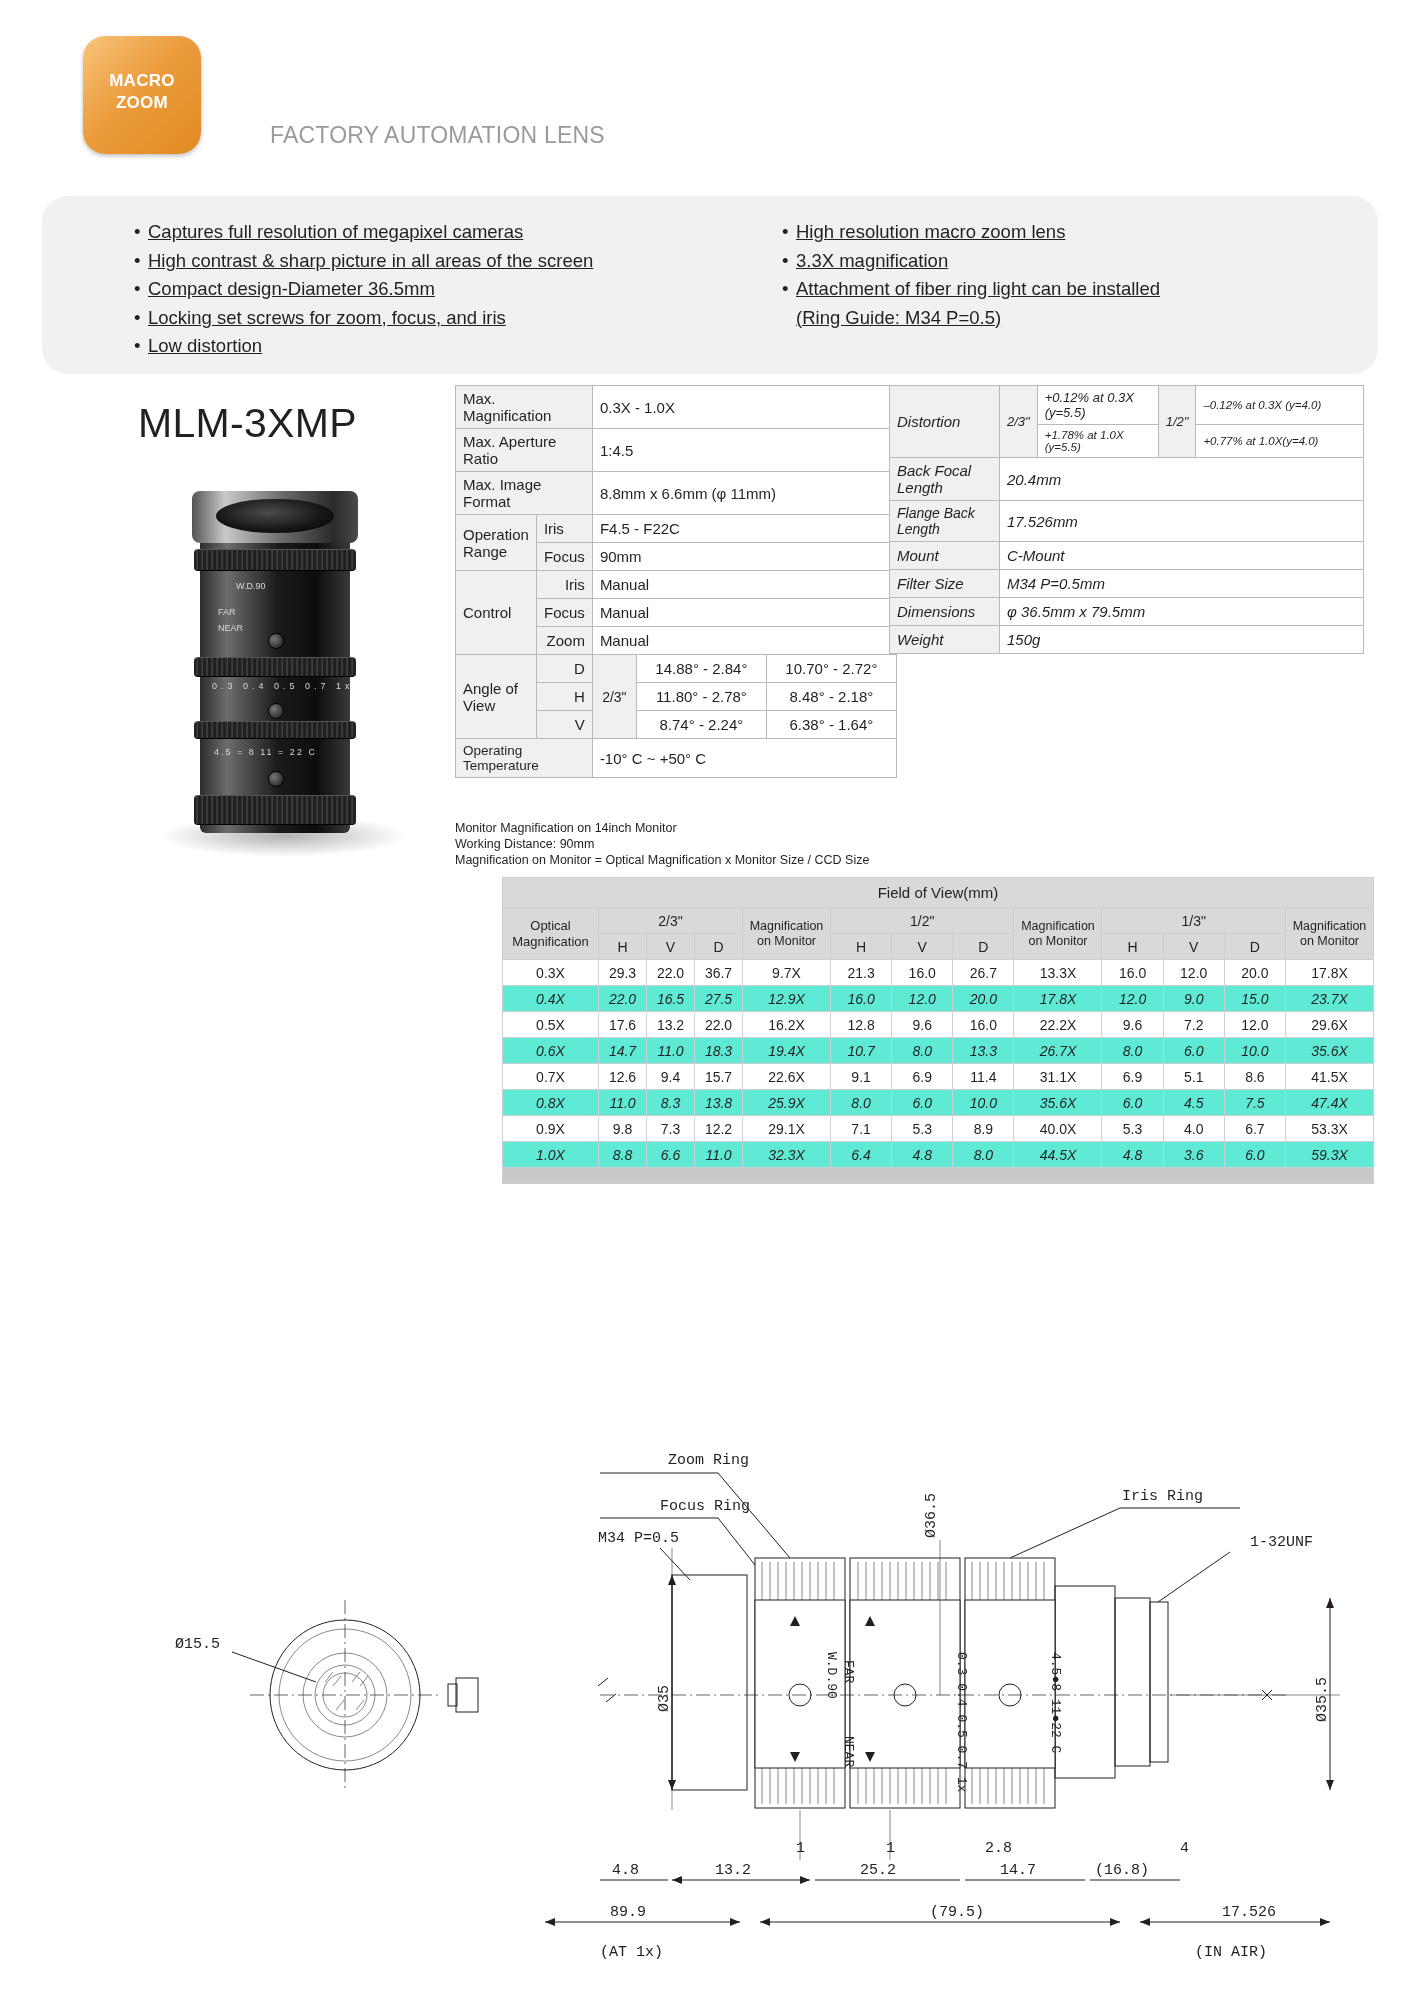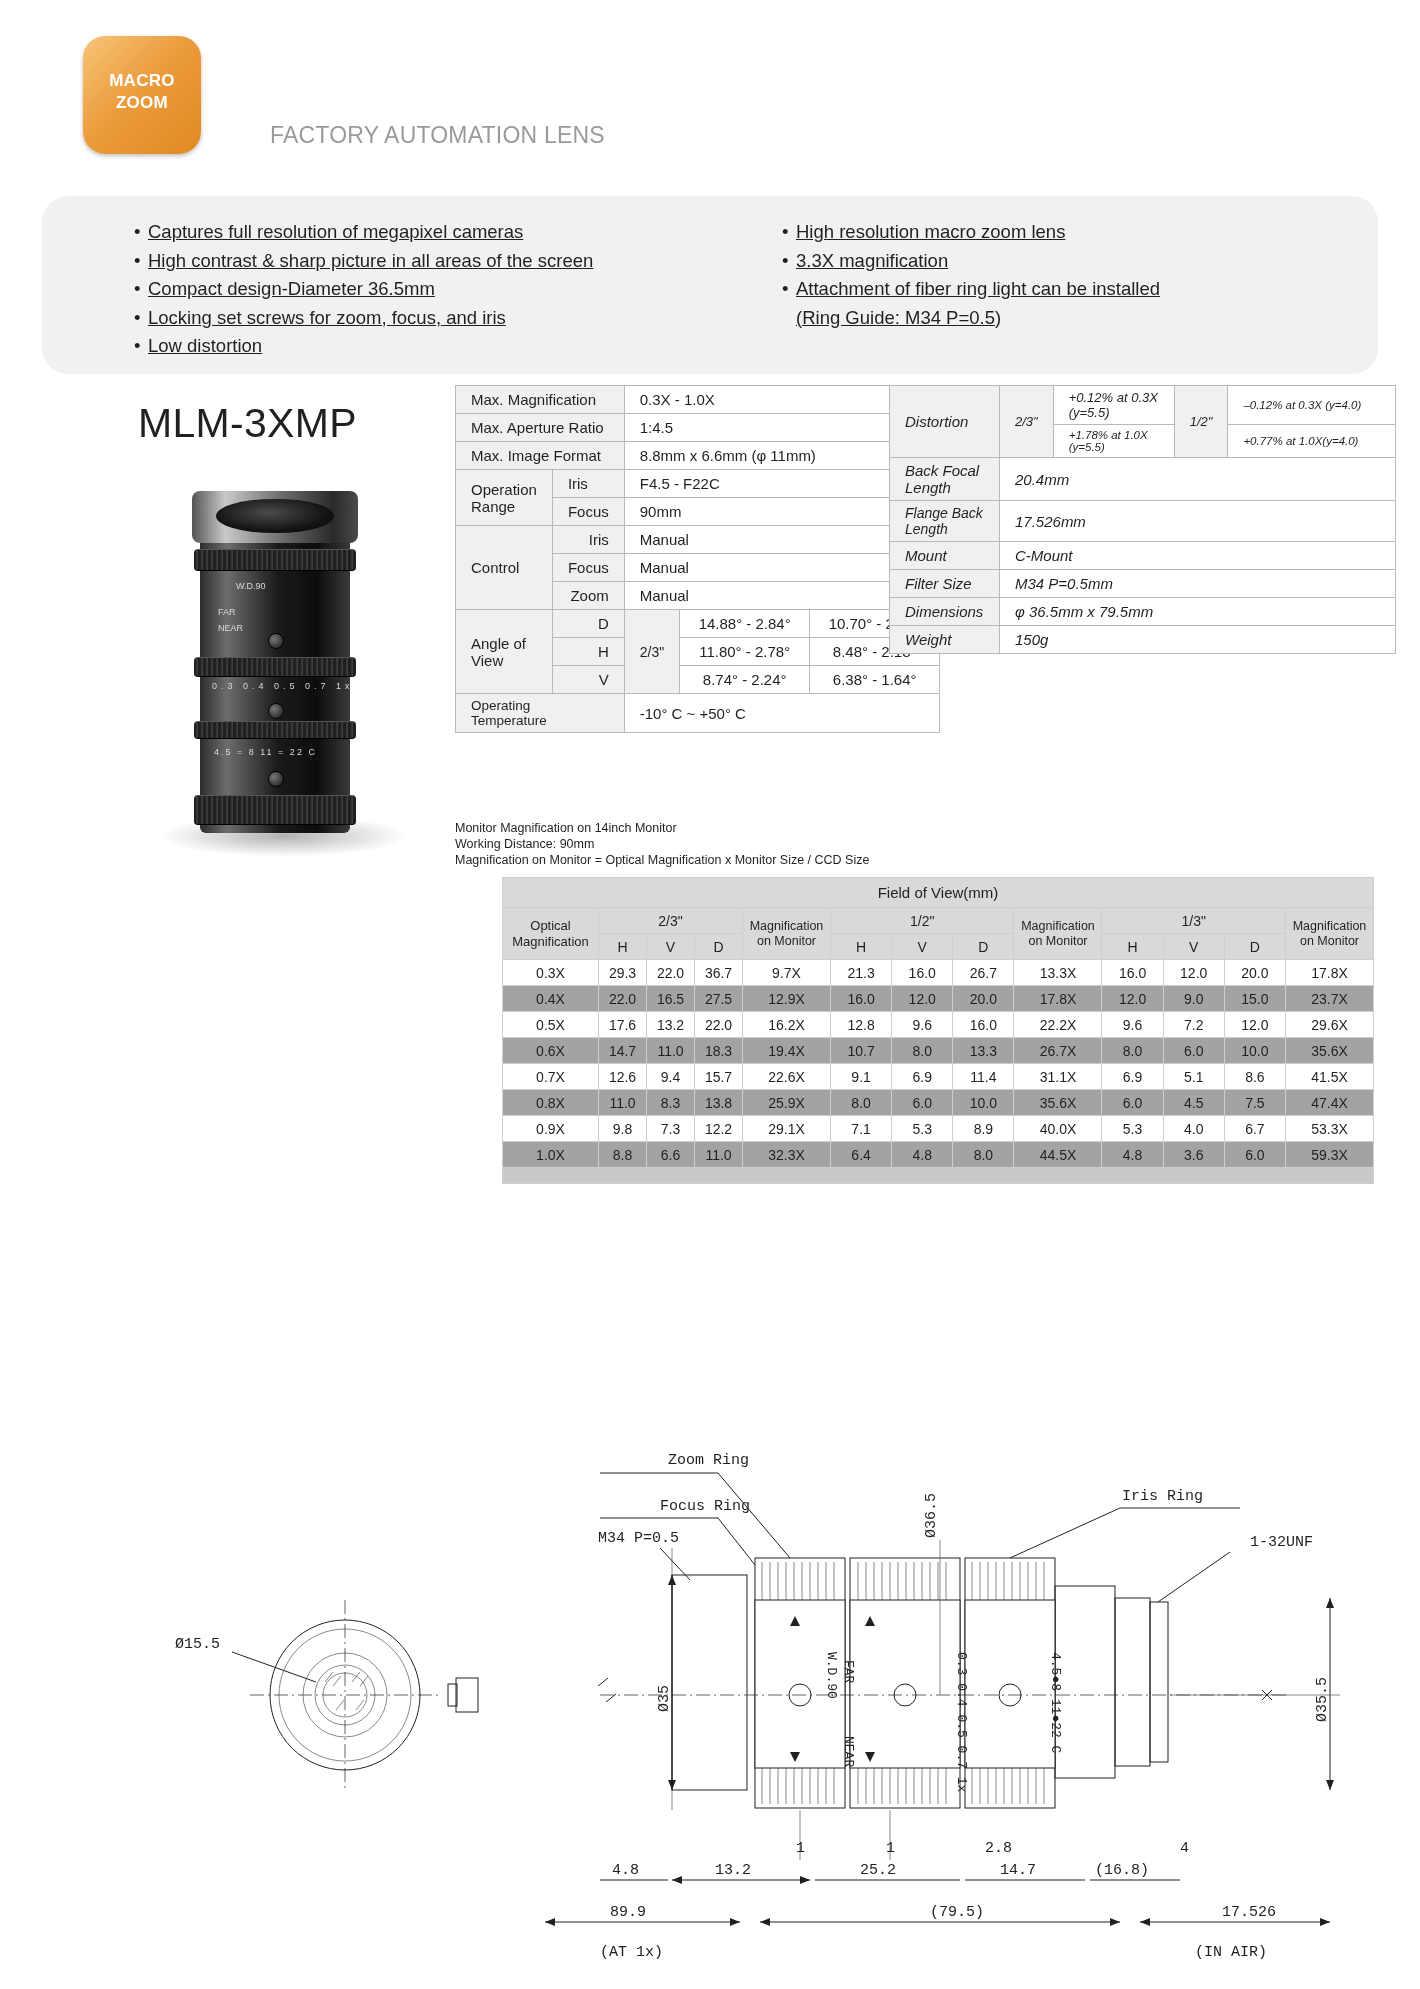--- a/index.html
+++ b/index.html
@@ -82,35 +82,35 @@
   .lbl { position:absolute; color:#d8d8d8; font-size:9px; font-family:"Liberation Sans",sans-serif; }
   .knob { position:absolute; width:16px; height:16px; border-radius:50%;
           background:radial-gradient(circle at 35% 35%,#777,#151515); border:1px solid #000;}
 
   
   table { border-collapse:collapse; }
   td, th { font-weight:normal; }
 
   .specTable { position:absolute; font-size:15px; }
   .specTable td {
-    border:1px solid #b9b9b9; padding:4px 15px; background:#fff; color:#231f20; height:28px;
+    border:1px solid #b9b9b9; padding:4px 7px; background:#fff; color:#231f20; height:28px;
   }
   .specTable td.hdr { background:#f0f0f0; }
 
   #specLeft { left:455px; top:385px; }
   #specRight { left:889px; top:385px;font-style:italic; }
 
   
   #fovWrap { position:absolute; left:455px; top:877px; width:872px; }
   #fovNote { position:absolute; left:455px; top:820px; font-size:12.5px; line-height:16px; color:#231f20; }
   #fovTable { width:872px; font-size:14px; text-align:center;margin-left:47px; }
   #fovTable td, #fovTable th { border:1px solid #cfcfcf; height:26px; }
   #fovTable .grayhdr { background:#d9d9d9; }
   #fovTable .rowA { background:#ffffff; }
-  #fovTable .rowB { background:#a3a3a3; }
+  #fovTable .rowB { background:#5eead4;font-style:italic; }
   #fovTable .titlebar { background:#d9d9d9; font-size:15px; height:30px; }
   #fovTable .footbar { background:#c9c9c9; height:16px; }
 
   
   #drawing { position:absolute; left:0; top:1390px; width:1420px; height:600px; }
   .dtext { font-family:"Liberation Mono", monospace; font-size:15px; fill:#231f20; }
   .dtextS { font-family:"Liberation Mono", monospace; font-size:13px; fill:#231f20; }
   .dline { stroke:#231f20; stroke-width:1; fill:none; }
   .dthin { stroke:#555; stroke-width:.7; fill:none; }
   .dcenter { stroke:#231f20; stroke-width:.7; stroke-dasharray:14 4 2 4; fill:none; }

